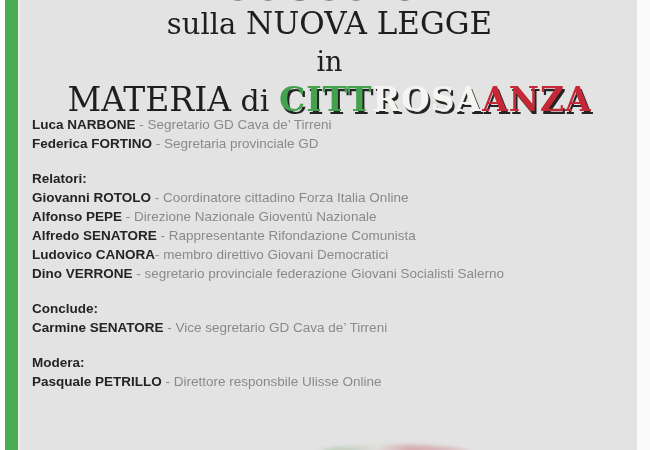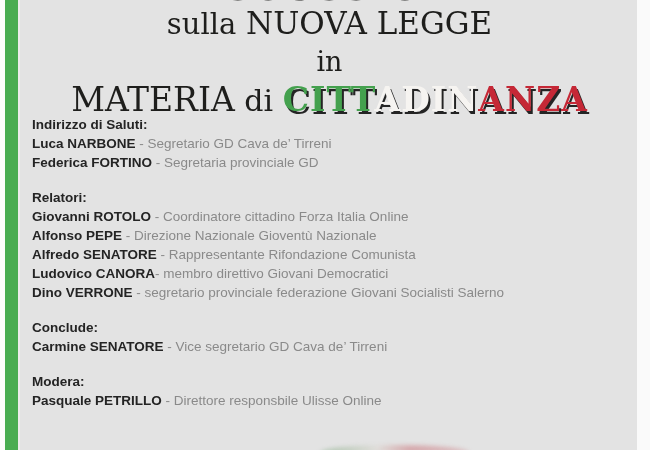--- a/index.html
+++ b/index.html
@@ -91,26 +91,25 @@
 <div class="page">
   <div class="left-margin"></div>
   <div class="accent-bar" style="background: rgb(74, 173, 82);"></div>
 
   <div class="poster" style="background: rgb(227, 227, 227);">
 
     <div class="title-block">
       <div class="t-line1">DISCUSSIONE</div>
       <div class="t-line2"><span class="small">sulla</span><span> NUOVA LEGGE</span></div>
       <div class="t-line3">in</div>
-      <div class="t-line4"><span>MATERIA</span><span class="small"> di </span><span class="flag-word"><span class="fw-green" style="color: rgb(68, 161, 78);">CITT</span><span class="fw-white" style="color: rgb(246, 244, 241);">ADIN</span><span class="fw-red" style="color: rgb(197, 40, 54);">ANZA</span></span></div>
+      <div class="t-line4"><span>MATERIA</span><span class="small"> di </span><span class="flag-word"><span class="fw-green" style="color: rgb(68, 161, 78);">CITT</span><span class="fw-white" style="color: rgb(246, 244, 241);">ROSA</span><span class="fw-red" style="color: rgb(197, 40, 54);">ANZA</span></span></div>
     </div>
 
     <div class="content" id="sections">
         <div class="section">
-          <div class="section-heading">Indirizzo di Saluti:</div>
           <div class="entry"><span class="name">Luca NARBONE</span><span class="desc"> - Segretario GD Cava de’ Tirreni</span></div>
           <div class="entry"><span class="name">Federica FORTINO</span><span class="desc"> - Segretaria provinciale GD</span></div>
         </div>
         <div class="section">
           <div class="section-heading">Relatori:</div>
           <div class="entry"><span class="name">Giovanni ROTOLO</span><span class="desc"> - Coordinatore cittadino Forza Italia Online</span></div>
           <div class="entry"><span class="name">Alfonso PEPE</span><span class="desc"> - Direzione Nazionale Gioventù Nazionale</span></div>
           <div class="entry"><span class="name">Alfredo SENATORE</span><span class="desc"> - Rappresentante Rifondazione Comunista</span></div>
           <div class="entry"><span class="name">Ludovico CANORA</span><span class="desc">- membro direttivo Giovani Democratici</span></div>
           <div class="entry"><span class="name">Dino VERRONE</span><span class="desc"> - segretario provinciale federazione Giovani Socialisti Salerno</span></div>

